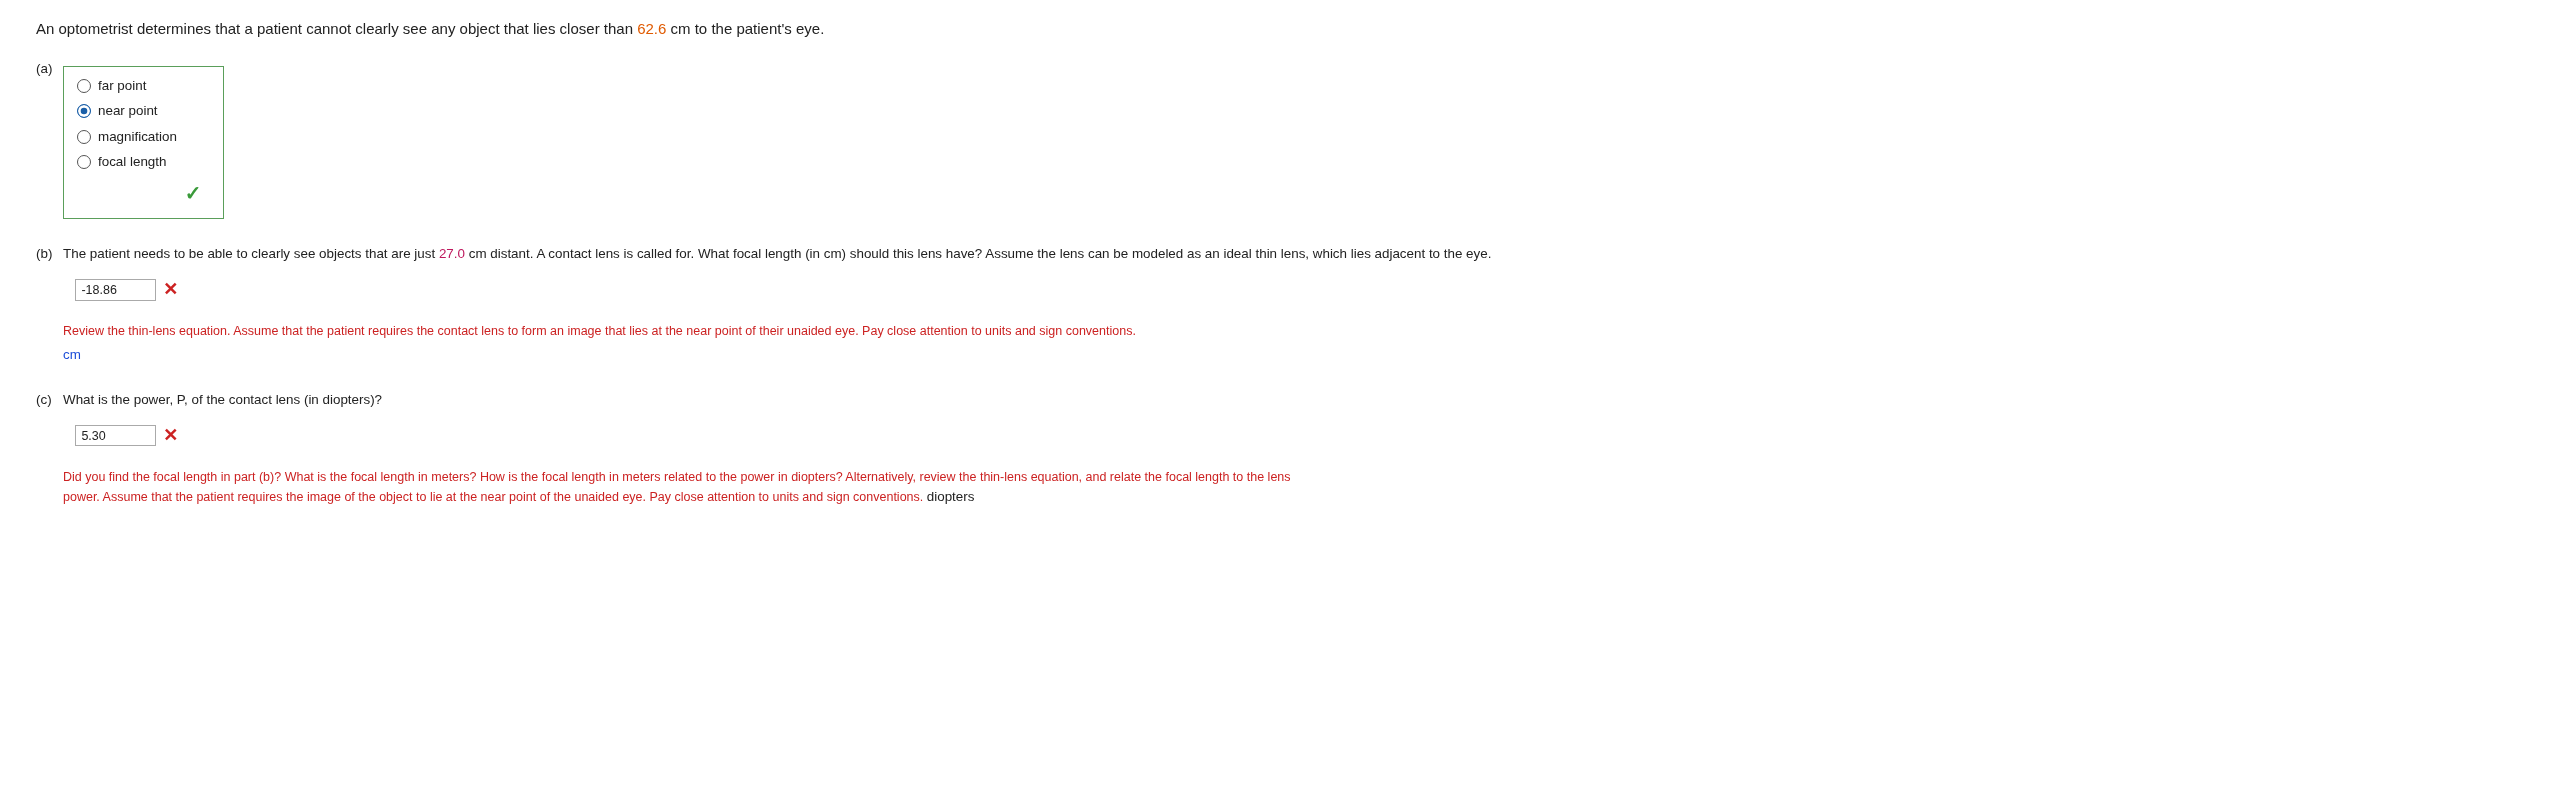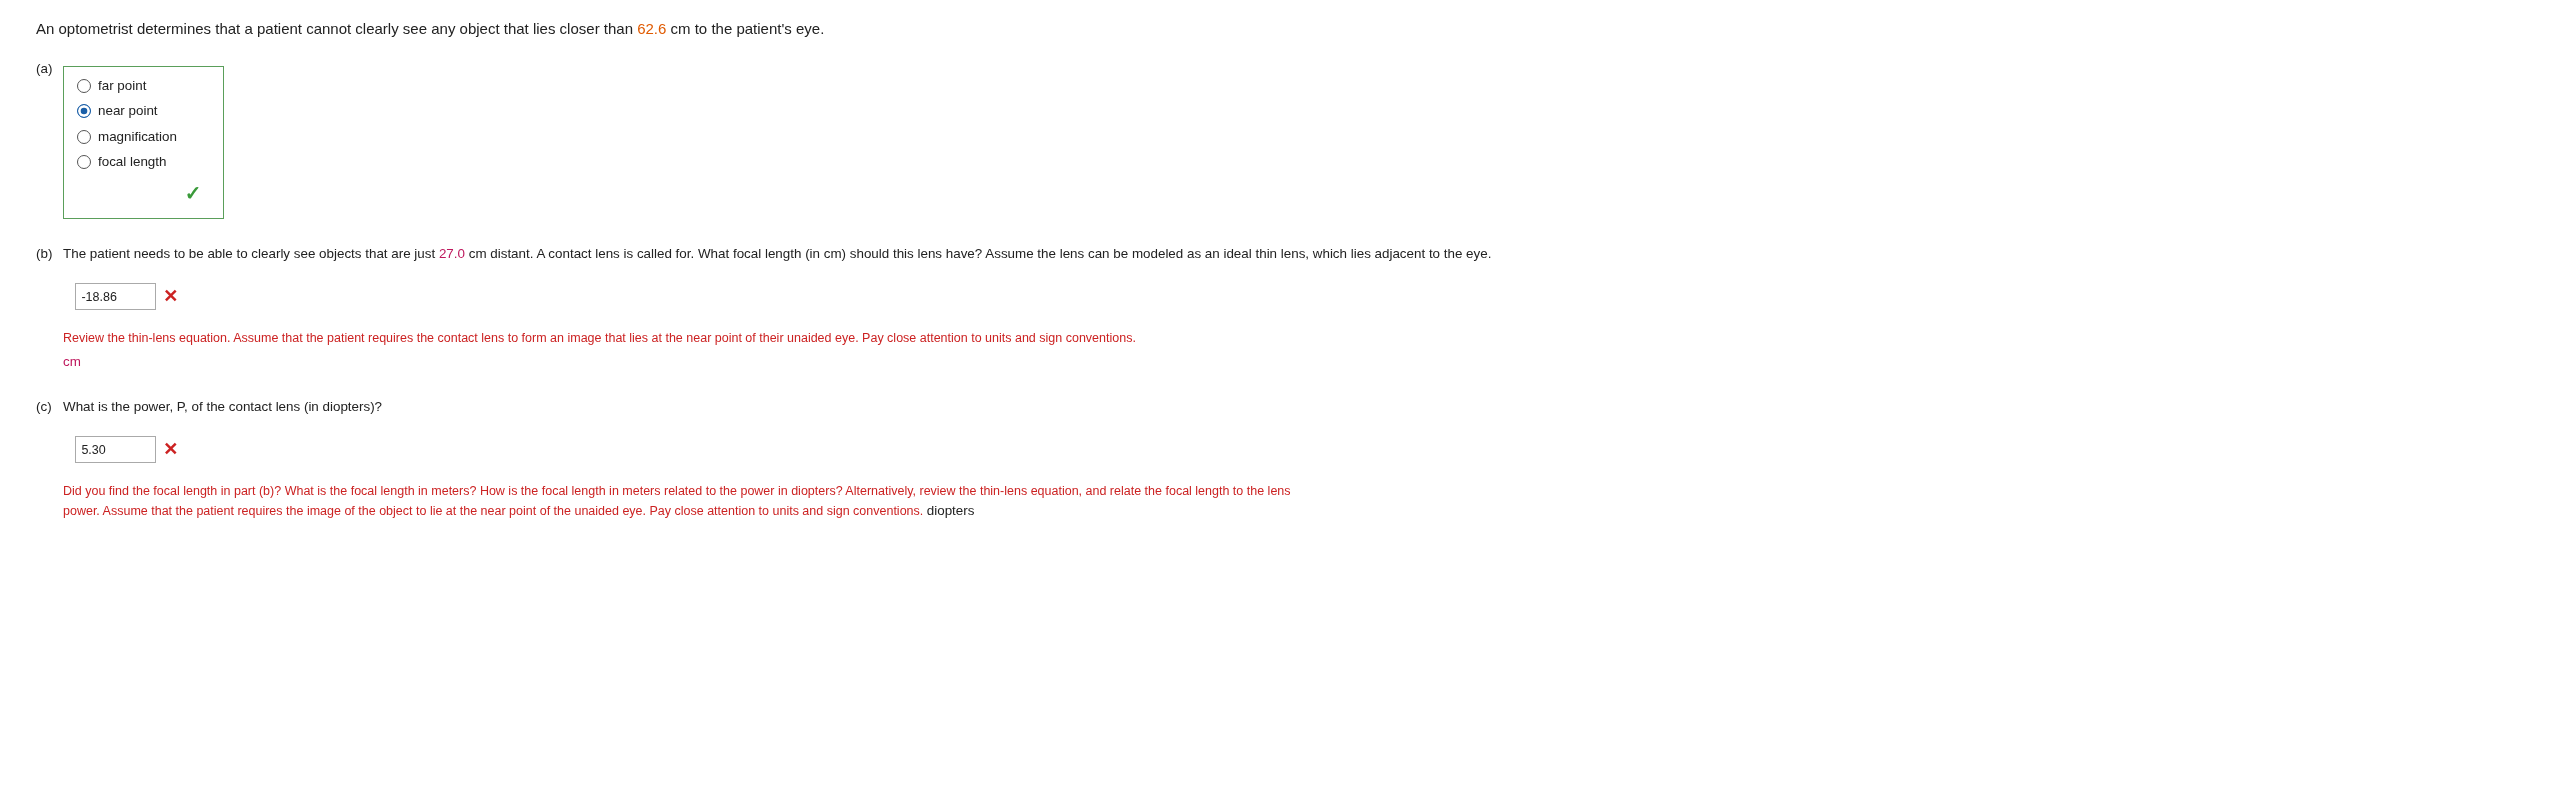--- a/index.html
+++ b/index.html
@@ -91,21 +91,22 @@
     }
 
     .checkmark-green {
       color: #3a9a3a;
       font-size: 20px;
       font-weight: bold;
     }
 
     .answer-row {
       display: flex;
-      margin-top: 19px;
+      align-items: center;
+      margin-top: 12px;
       margin-bottom: 3.6px;
       padding-left: 12px;
     }
 
     .answer-input {
       border: 0.9px solid #aaa;
       padding: 2.7px 5.4px;
       font-size: 12.5px;
       width: 81px;
       color: #222;
@@ -122,21 +123,21 @@
       color: #cc2222;
       font-size: 12.5px;
       margin-top: 19px;
       max-width: 1254px;
       line-height: 1.5;
     }
 
     .unit-label {
       font-size: 13.4px;
       margin-top: 3.6px;
-      color: #be185d;
+      color: #1d4ed8;
     }
 
     .part-question {
       font-size: 13.4px;
       margin-bottom: 3.6px;
     }
 
   </style>
 </head>
 <body>

